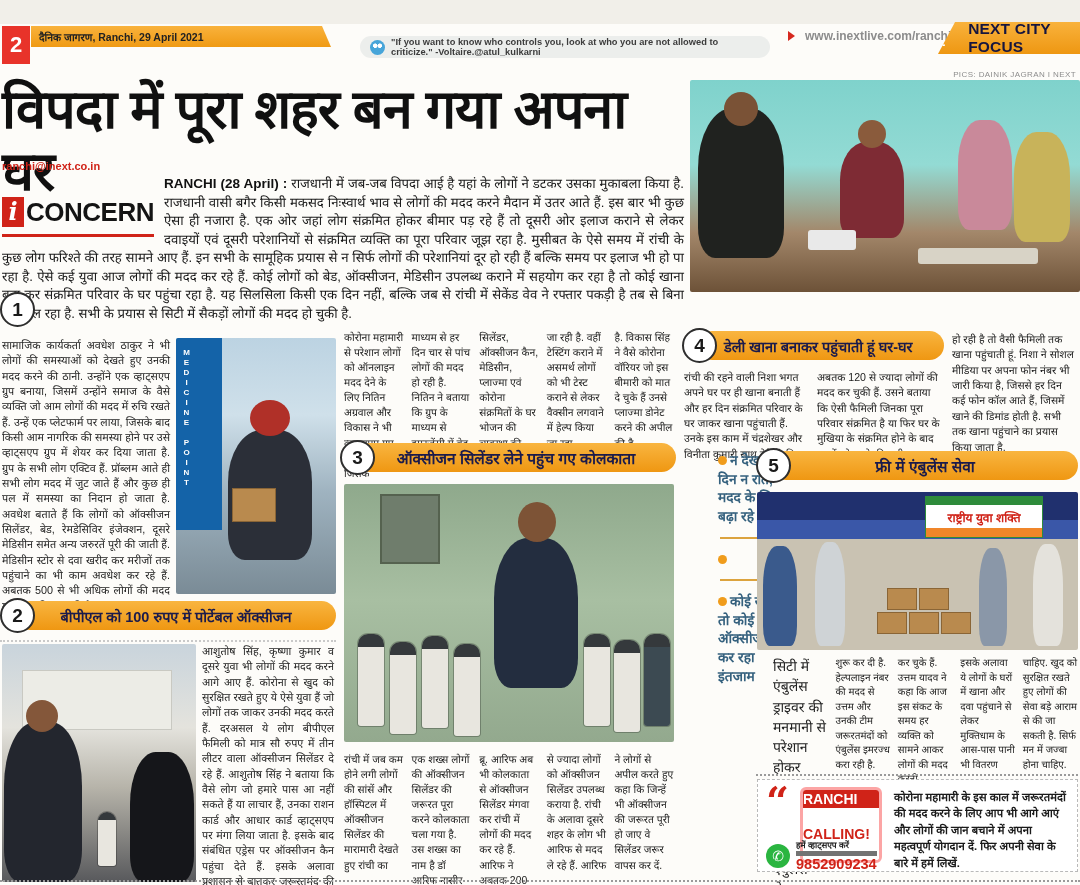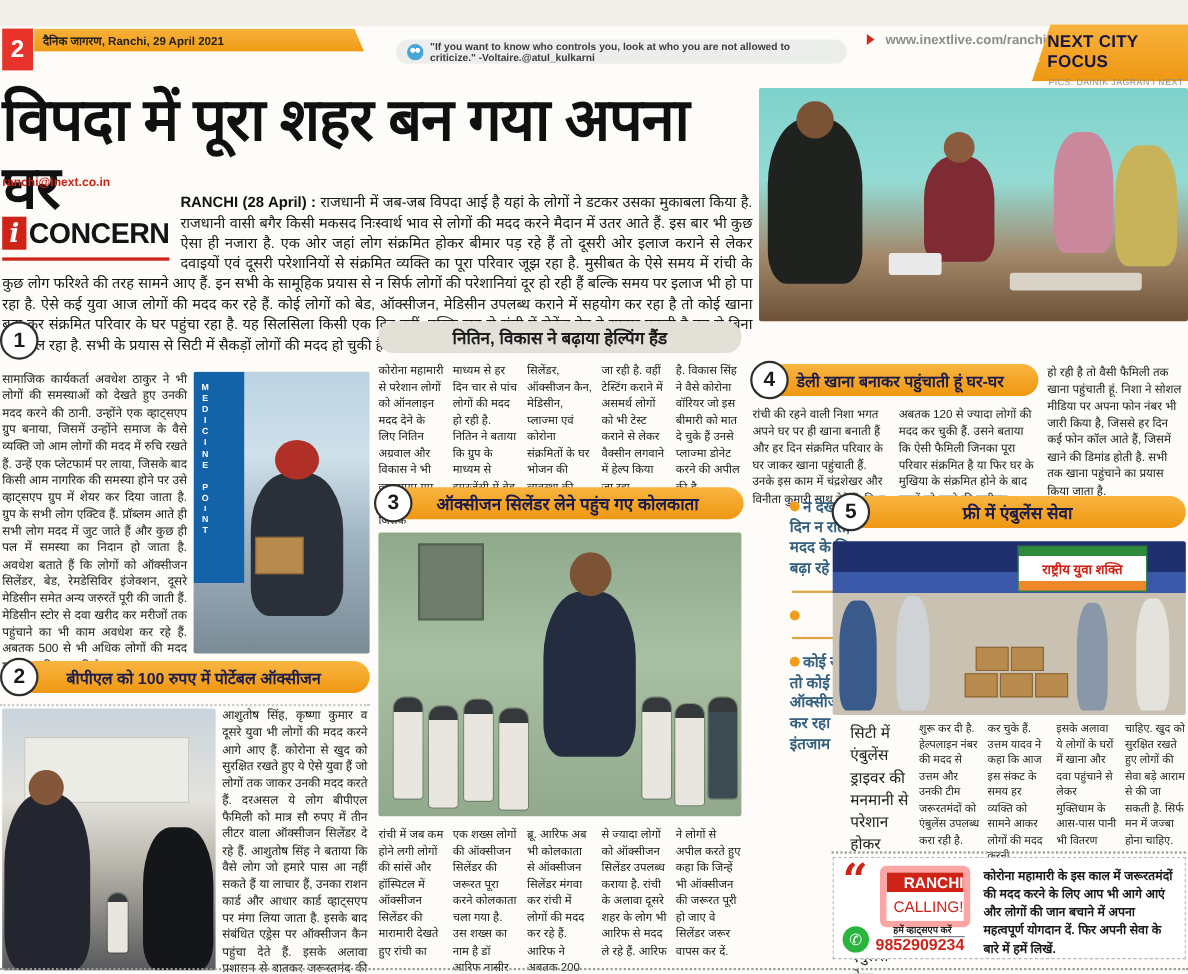--- a/index.html
+++ b/index.html
@@ -12,22 +12,22 @@
              font-weight:bold; font-size:22px; display:flex; align-items:center; justify-content:center; }
   .edition { position:absolute; left:31px; top:26px; width:300px; height:21px; background:linear-gradient(180deg,#f9b23c,#ef9a14);
              clip-path:polygon(0 0, 97% 0, 100% 100%, 0 100%); color:#222; font-size:10.5px; font-weight:bold;
              display:flex; align-items:center; padding-left:8px; }
   .quotepill { position:absolute; left:360px; top:36px; width:410px; height:22px; background:#eceeec; border-radius:12px;
                display:flex; align-items:center; gap:6px; padding:0 10px; font-size:9.3px; color:#3c3c3c; font-weight:bold; }
   .mascot { width:15px; height:15px; border-radius:50%; background:radial-gradient(circle at 35% 38%, #fff 0 2px, transparent 2.5px),
             radial-gradient(circle at 65% 38%, #fff 0 2px, transparent 2.5px), #47a5d9; flex:0 0 auto; }
   .site { position:absolute; left:788px; top:29px; font-size:12px; color:#8c8c8c; font-weight:bold; display:flex; align-items:center; gap:10px; }
   .redtri { width:0; height:0; border-top:5px solid transparent; border-bottom:5px solid transparent; border-left:7px solid #d6281f; display:inline-block; }
-  .brandbox { position:absolute; left:938px; top:22px; width:142px; height:52px; background:linear-gradient(180deg,#f9b23c,#ee9712);
-              clip-path:polygon(12% 0, 100% 0, 100% 100%, 0 100%); display:flex; align-items:center; justify-content:flex-start; gap:5px; }
+  .brandbox { position:absolute; left:938px; top:22px; width:142px; height:32px; background:linear-gradient(180deg,#f9b23c,#ee9712);
+              clip-path:polygon(12% 0, 100% 0, 100% 100%, 0 100%); display:flex; align-items:center; justify-content:flex-start; gap:21px; }
   .brand-i { font-family:"DejaVu Serif", serif; font-style:italic; font-weight:bold; color:#fff; font-size:24px; line-height:1; }
   .brand-rest { color:#15153f; font-weight:bold; font-size:15.5px; letter-spacing:0.2px; }
 
   
   .headline { position:absolute; left:2px; top:78px; width:686px; font-size:54px; font-weight:800; color:#101010;
               letter-spacing:-1px; line-height:1.15; }
   .pics-credit { position:absolute; right:4px; top:70px; font-size:8px; color:#8d8d8d; letter-spacing:0.4px; }
   .email { position:absolute; left:2px; top:160px; font-size:11px; font-weight:bold; color:#d02318; }
   .introwrap { position:absolute; left:2px; top:175px; width:682px; height:112px; font-size:13.2px; line-height:1.4;
                color:#191919; text-align:justify; font-weight:500; }
@@ -78,27 +78,27 @@
   .sidebar { position:absolute; left:678px; top:452px; width:76px;margin-left:40px; }
   .bullet { font-size:13.8px; font-weight:800; color:#35617e; line-height:1.35; margin-bottom:10px; }
   .bullet .dot { display:inline-block; width:9px; height:9px; border-radius:50%; background:#f09c1c; margin-right:3px; }
   .bdiv { border-top:2px solid #dca33e; width:62px; margin:10px 0 12px 2px; }
 
   
   .calling { position:absolute; left:757px; top:779px; width:321px; height:93px; border:1.6px dashed #b9b9b9;
              background:#fff; display:flex; padding:7px 8px; gap:10px; }
   .call-left { width:118px; position:relative; }
   .bigquote { position:absolute; left:0; top:-6px; font-family:"DejaVu Serif", serif; font-size:40px; color:#d02318; font-weight:bold; line-height:1; }
-  .callbadge { position:absolute; left:34px; top:0; width:82px; border:6px solid #fca5a5; border-radius:6px; overflow:hidden; text-align:right; }
+  .callbadge { position:absolute; left:34px; top:0; width:82px; border:3px solid #fca5a5; border-radius:6px; overflow:hidden; text-align:left; }
   .callbadge .t { background:#d02318; color:#fff; font-weight:800; font-size:14px; padding:1px 0; }
-  .callbadge .b { background:#fff; color:#d02318; font-weight:400; font-size:14px; padding:5px 0; }
+  .callbadge .b { background:#fff; color:#d02318; font-weight:700; font-size:14px; padding:18px 0; }
   .wa-row { position:absolute; left:0; top:52px; display:flex; align-items:center; gap:6px; }
   .wa-icon { width:24px; height:24px; border-radius:50%; background:#2ab540; color:#fff; display:flex; align-items:center;
              justify-content:center; font-size:14px; }
-  .wa-label { font-size:8.5px; font-weight:bold; color:#222; border-bottom:1px solid #737373; padding-bottom:1px;margin-left:16px; }
+  .wa-label { font-size:8.5px; font-weight:bold; color:#222; border-bottom:5px solid #737373; padding-bottom:1px; }
   .wa-phone { font-size:14.5px; font-weight:800; color:#d02318; }
   .call-body { flex:1; font-size:11.3px; line-height:1.45; color:#1a1a1a; font-weight:600; text-align:left; padding-top:2px; }
 
   .dotline { position:absolute; border-top:2px dotted #9a9a9a; }
 </style>
 </head>
 <body>
 
 <div class="page">
 
@@ -160,23 +160,20 @@
   </div>
   <div class="photo ph-street" style="left:2px; top:644px; width:194px; height:238px;">
     <div style="position:absolute; left:20px; top:26px; width:150px; height:60px; background:#ececе6; background:#ecece6; border:1px solid #c9c9c2;"></div>
     <div class="fig" style="left:2px; top:78px; width:78px; height:160px; background:#23262e;"></div>
     <div class="head" style="left:24px; top:56px; width:32px; height:32px; background:#84573a;"></div>
     <div class="fig" style="left:128px; top:108px; width:64px; height:130px; background:#15161a;"></div>
     <div class="cyl" style="left:96px; top:168px; width:18px; height:54px;"></div>
   </div>
   <div class="bodytxt" style="position:absolute; left:202px; top:644px; width:132px; height:240px;">आशुतोष सिंह, कृष्णा कुमार व दूसरे युवा भी लोगों की मदद करने आगे आए हैं. कोरोना से खुद को सुरक्षित रखते हुए ये ऐसे युवा हैं जो लोगों तक जाकर उनकी मदद करते हैं. दरअसल ये लोग बीपीएल फैमिली को मात्र सौ रुपए में तीन लीटर वाला ऑक्सीजन सिलेंडर दे रहे हैं. आशुतोष सिंह ने बताया कि वैसे लोग जो हमारे पास आ नहीं सकते हैं या लाचार हैं, उनका राशन कार्ड और आधार कार्ड व्हाट्सएप पर मंगा लिया जाता है. इसके बाद संबंधित एड्रेस पर ऑक्सीजन कैन पहुंचा देते हैं. इसके अलावा प्रशासन से बातकर जरूरतमंद की जरूरत पूरी करने का प्रयास किया जाता है.</div>
 
-  <div class="sechead" style="left:344px; top:292px; width:330px; position:absolute;">
-    <div class="graybar">नितिन, विकास ने बढ़ाया हेल्पिंग हैंड</div>
-  </div>
   <div class="colrow" style="position:absolute; left:344px; top:330px; width:330px; height:104px;">
     <div class="coltxt">कोरोना महामारी से परेशान लोगों को ऑनलाइन मदद देने के लिए नितिन अग्रवाल और विकास ने भी व्हाट्सएप ग्रुप बनाया है. जिसके</div>
     <div class="coltxt">माध्यम से हर दिन चार से पांच लोगों की मदद हो रही है. नितिन ने बताया कि ग्रुप के माध्यम से इमरजेंसी में बेड, ऑक्सीजन</div>
     <div class="coltxt">सिलेंडर, ऑक्सीजन कैन, मेडिसीन, प्लाज्मा एवं कोरोना संक्रमितों के घर भोजन की व्यवस्था की</div>
     <div class="coltxt">जा रही है. वहीं टेस्टिंग कराने में असमर्थ लोगों को भी टेस्ट कराने से लेकर वैक्सीन लगवाने में हेल्प किया जा रहा</div>
     <div class="coltxt">है. विकास सिंह ने वैसे कोरोना वॉरियर जो इस बीमारी को मात दे चुके हैं उनसे प्लाज्मा डोनेट करने की अपील की है.</div>
   </div>
 
   <div class="sechead" style="left:340px; top:440px; width:336px; position:absolute;">
     <div class="numcircle">3</div>
@@ -233,21 +230,21 @@
     <div class="fig" style="left:222px; top:56px; width:28px; height:98px; background:#8a97a8;"></div>
     <div class="fig" style="left:276px; top:52px; width:30px; height:102px; background:#e4e2dc;"></div>
     <div class="box" style="left:130px; top:96px; width:30px; height:22px;"></div>
     <div class="box" style="left:162px; top:96px; width:30px; height:22px;"></div>
     <div class="box" style="left:120px; top:120px; width:30px; height:22px;"></div>
     <div class="box" style="left:152px; top:120px; width:30px; height:22px;"></div>
     <div class="box" style="left:184px; top:120px; width:30px; height:22px;"></div>
   </div>
   <div class="colrow" style="position:absolute; left:757px; top:656px; width:321px; height:114px; gap:7px;">
     <div class="coltxt" style="font-size:14px;margin-left:16px;">सिटी में एंबुलेंस ड्राइवर की मनमानी से परेशान होकर उत्तम यादव और उनके ग्रुप ने फ्री एंबुलेंस सेवा</div>
-    <div class="coltxt" style="font-size:10px;">शुरू कर दी है. हेल्पलाइन नंबर की मदद से उत्तम और उनकी टीम जरूरतमंदों को एंबुलेंस उपलब्ध करा रही है.</div>
+    <div class="coltxt" style="font-size:10px;">शुरू कर दी है. हेल्पलाइन नंबर की मदद से उत्तम और उनकी टीम जरूरतमंदों को एंबुलेंस इमरज्ध करा रही है.</div>
     <div class="coltxt" style="font-size:10px;">कर चुके हैं. उत्तम यादव ने कहा कि आज इस संकट के समय हर व्यक्ति को सामने आकर लोगों की मदद करनी</div>
     <div class="coltxt" style="font-size:10px;">इसके अलावा ये लोगों के घरों में खाना और दवा पहुंचाने से लेकर मुक्तिधाम के आस-पास पानी भी वितरण</div>
     <div class="coltxt" style="font-size:10px;">चाहिए. खुद को सुरक्षित रखते हुए लोगों की सेवा बड़े आराम से की जा सकती है. सिर्फ मन में जज्बा होना चाहिए.</div>
   </div>
 
   <div class="calling">
     <div class="call-left">
       <div class="bigquote">“</div>
       <div class="callbadge">
         <div class="t">RANCHI</div>

